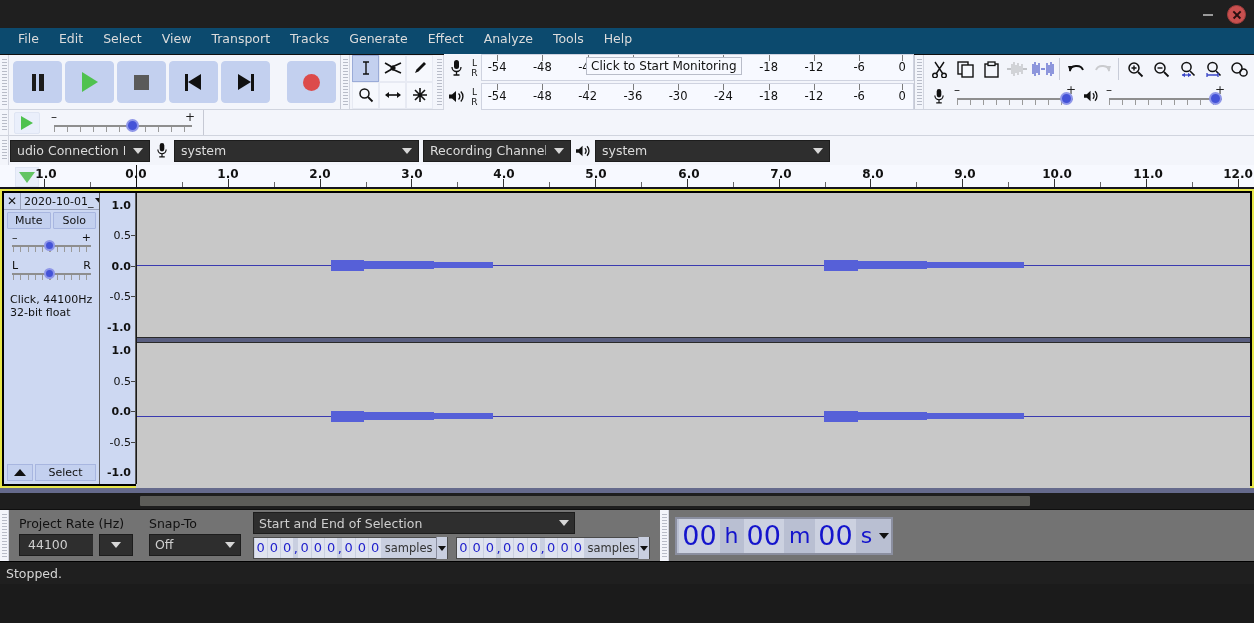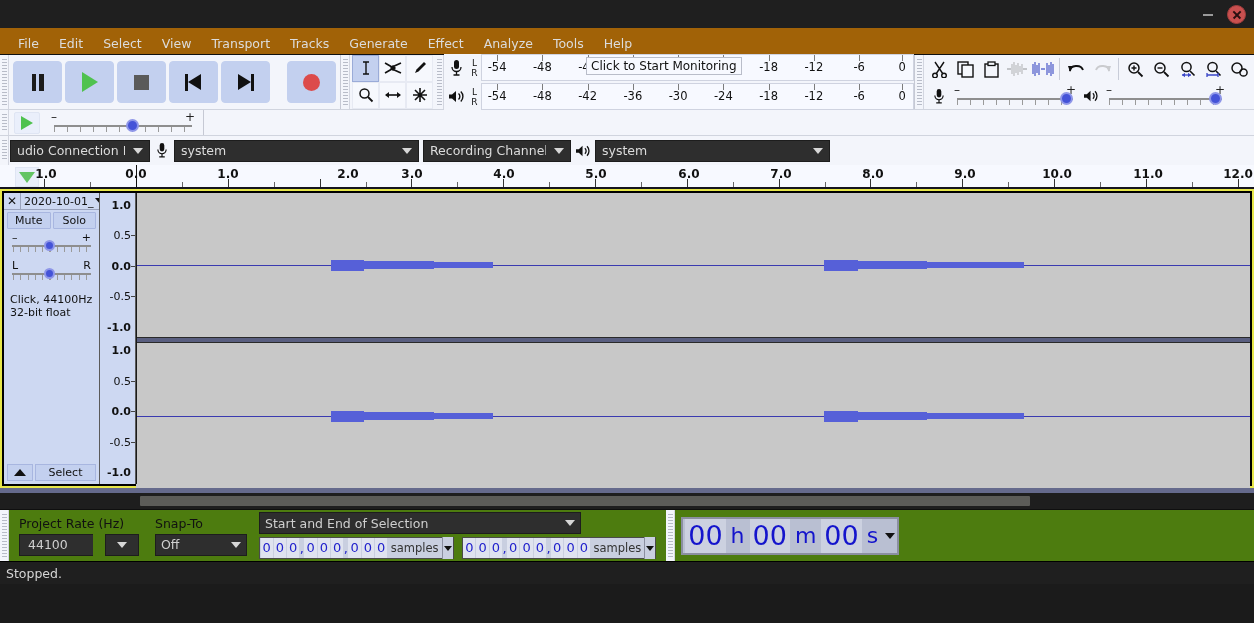--- a/index.html
+++ b/index.html
@@ -26,21 +26,21 @@
     width:19px; height:19px; border-radius:50%; background:#c9504f; position:relative; cursor:pointer;
     border:1px solid #a33f3e;
   }
   .btn-close::before, .btn-close::after {
     content:""; position:absolute; left:4px; top:8px; width:10px; height:1.6px; background:#2a1010;
   }
   .btn-close::before { transform:rotate(45deg); }
   .btn-close::after  { transform:rotate(-45deg); }
 
   
-  .menubar { height:26px; background:#a16207; display:flex; align-items:flex-end; padding-left:8px; }
+  .menubar { height:26px; background:#0c4a6e; display:flex; align-items:flex-start; padding-left:8px; }
   .menu-item { padding:3px 10px; font-size:12.5px; color:#dcdcdc; cursor:pointer; border-radius:2px; }
 
   
   .toolbar-dock { background:#f2f4fb; border-top:1px solid #0f0f0f; }
   .tb-row { display:flex; align-items:stretch; background:#f3f5fb; }
   .tb {
     display:flex; align-items:center; background:#f3f5fb;
     border-right:1px solid #c6c9d4; position:relative;
   }
   .grip { width:9px; align-self:stretch; background:#f3f5fb; position:relative; flex:none;
@@ -179,27 +179,27 @@
   .wave-center { position:absolute; left:0; right:0; height:1px; background:#3a3ab0; }
   .wseg { position:absolute; background:#5660d8; }
   .chan-split { position:absolute; left:0; right:0; height:6px; background:#5a5f80; border-top:1px solid #2a2a2a; border-bottom:1px solid #2a2a2a;}
   .track-cursor { position:absolute; top:0; bottom:0; width:1px; background:#1a1a1a; }
 
   
   .hscroll { height:16px; background:#1e1e1e; position:relative; }
   .hthumb { position:absolute; top:3px; height:10px; background:#5c5c58; border-radius:1px; cursor:pointer; }
 
   
-  .bottom-dock { background:#4d7c0f; border-top:1px solid #0f0f0f; display:flex; align-items:stretch; height:52px;}
+  .bottom-dock { background:#737373; border-top:1px solid #0f0f0f; display:flex; align-items:stretch; height:52px;}
   .sel-tb { display:flex; align-items:center; padding:0 0 0 2px; }
   .sel-col { display:flex; flex-direction:column; justify-content:center; height:52px; padding:0 8px; gap:3px;}
   .sel-lab { font-size:12.5px; color:#111; }
   .sel-combo { height:22px; background:#2e2e2e; color:#cfcfcf; border:1px solid #1d1d1d;
                display:flex; align-items:center; justify-content:space-between; padding:0 5px; font-size:12.5px; cursor:pointer; }
-  .rate-row { display:flex; gap:12px; }
+  .rate-row { display:flex; gap:6px; }
   .rate-val { height:22px; background:#2e2e2e; color:#cfcfcf; border:1px solid #1d1d1d; border-right:none;
               display:flex; align-items:center; padding:0 8px; font-size:12.5px; width:74px;}
   .rate-arrow { height:22px; width:34px; background:#2e2e2e; border:1px solid #1d1d1d;
                 display:flex; align-items:center; justify-content:center; cursor:pointer;}
   .numfield {
     height:22px; background:#c9cfe0; border:1px solid #4a4a4a; display:flex; align-items:center;
     font-family:"DejaVu Sans","Liberation Sans",sans-serif; cursor:text; position:relative;
   }
   .dg { color:#2222cc; font-size:13px; padding:0 2px; background:#dfe3ef; margin:0 0.5px; line-height:20px;}
   .dsep { color:#2222cc; font-size:13px; }
@@ -583,21 +583,21 @@
     </div>
   </div>
 
   <div class="ruler">
     <div class="ruler-pin">
         <span class="pin-tri"></span>
       </div>
     <div class="rlabel" style="left:46px;">1.0</div>
     <div class="rlabel" style="left:136px;">0.0</div>
     <div class="rlabel" style="left:228px;">1.0</div>
-    <div class="rlabel" style="left:320px;margin-left:28px;">2.0</div>
+    <div class="rlabel" style="left:320px;">2.0</div>
     <div class="rlabel" style="left:412px;">3.0</div>
     <div class="rlabel" style="left:504px;">4.0</div>
     <div class="rlabel" style="left:596px;">5.0</div>
     <div class="rlabel" style="left:689px;">6.0</div>
     <div class="rlabel" style="left:781px;">7.0</div>
     <div class="rlabel" style="left:873px;">8.0</div>
     <div class="rlabel" style="left:965px;">9.0</div>
     <div class="rlabel" style="left:1057px;">10.0</div>
     <div class="rlabel" style="left:1148px;">11.0</div>
     <div class="rlabel" style="left:1238px;">12.0</div>

